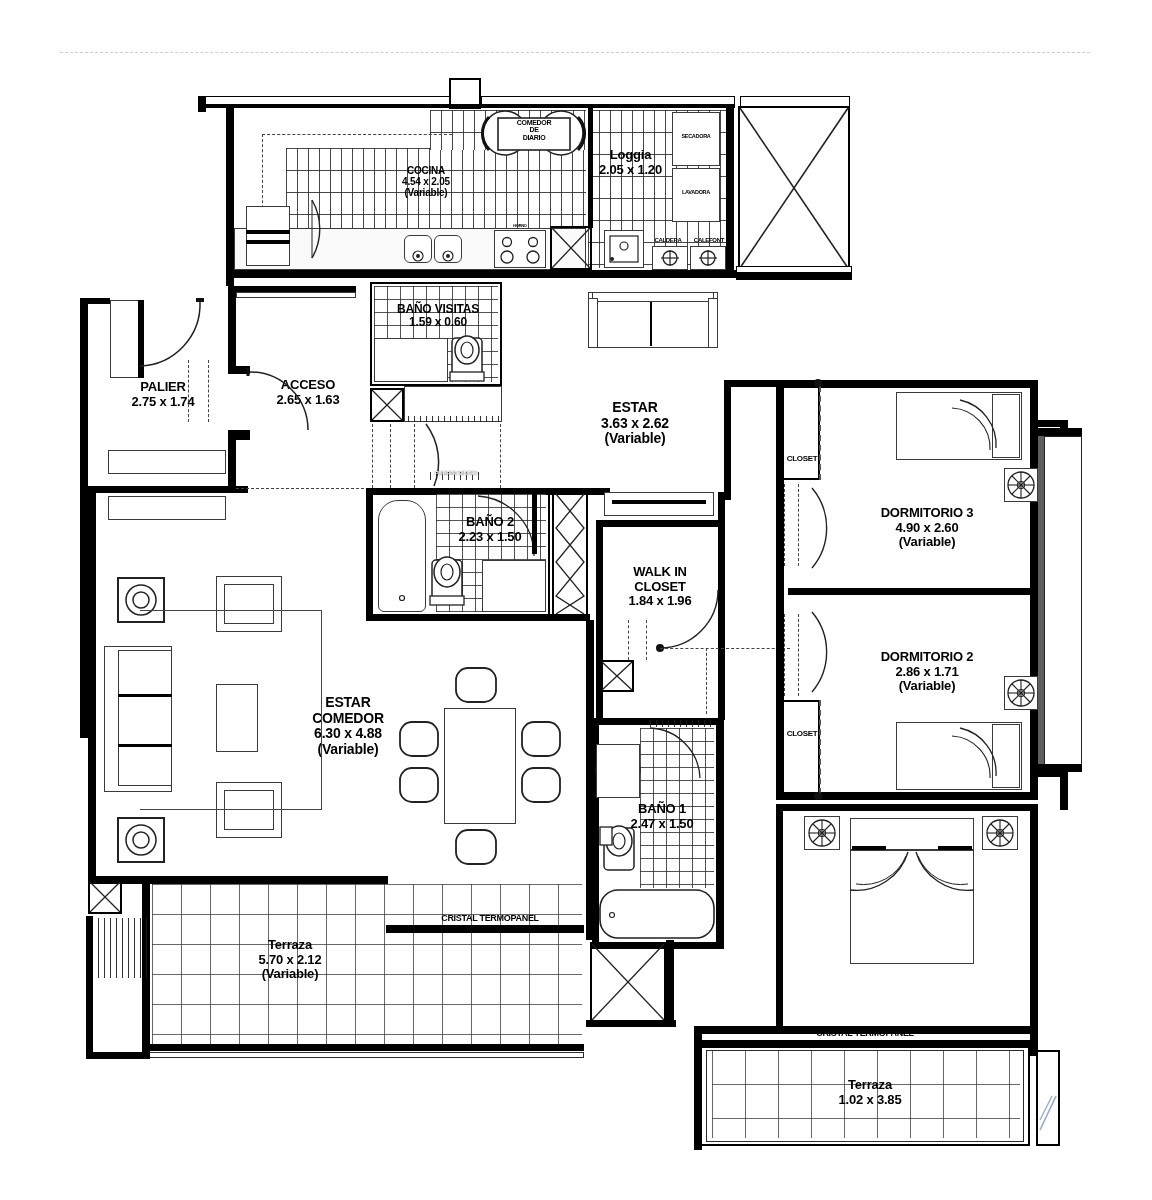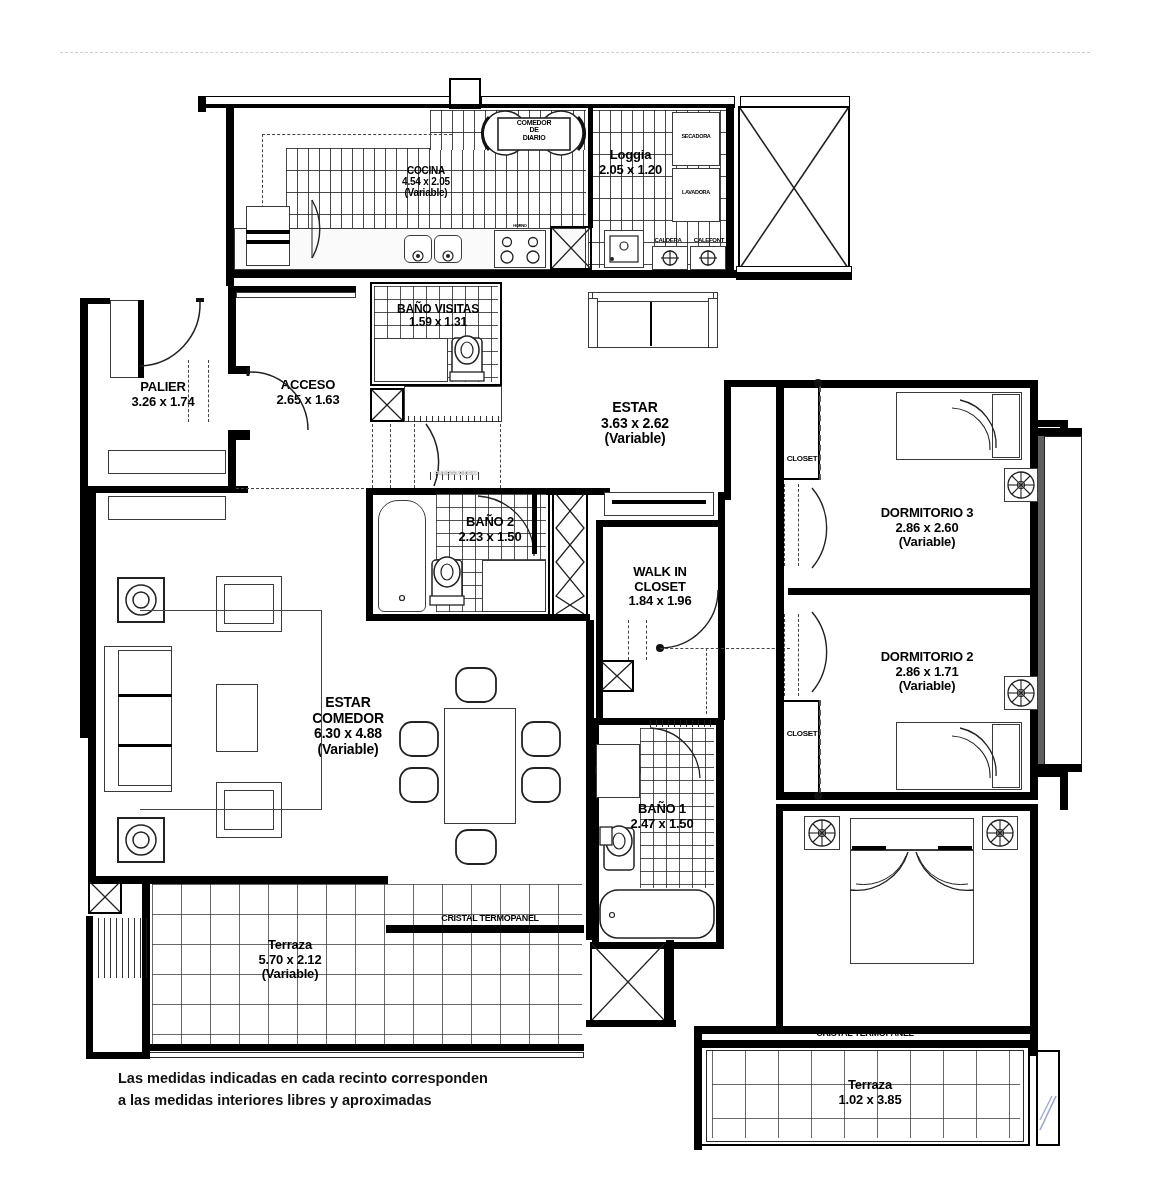--- a/index.html
+++ b/index.html
@@ -162,21 +162,21 @@
     <line x1="552" y1="228" x2="590" y2="268" stroke="#222" stroke-width="1.3"></line>
     <line x1="590" y1="228" x2="552" y2="268" stroke="#222" stroke-width="1.3"></line>
   </svg>
 
   <div class="w" style="left:226px;top:270px;width:510px;height:8px;"></div>
   <div class="w" style="left:736px;top:272px;width:116px;height:8px;"></div>
 
   <div class="thin2" style="left:370px;top:282px;width:132px;height:104px;"></div>
   <div class="tileB" style="left:374px;top:286px;width:124px;height:96px;"></div>
   <div class="lbl" style="left:370px;top:303px;width:136px;font-size:12px;">BAÑO VISITAS
-1.59 x 1.31</div>
+1.59 x 0.60</div>
   <svg class="svgl">
     <ellipse cx="409" cy="360" rx="22" ry="17" fill="#fff" stroke="#222" stroke-width="1.5"></ellipse>
     <circle cx="409" cy="358" r="3" fill="none" stroke="#222" stroke-width="1"></circle>
     <circle cx="419" cy="370" r="2" fill="#222"></circle>
     <rect x="452" y="338" width="30" height="42" rx="4" fill="#fff" stroke="#222" stroke-width="1.5"></rect>
     <ellipse cx="467" cy="350" rx="12" ry="14" fill="#fff" stroke="#222" stroke-width="1.5"></ellipse>
     <ellipse cx="467" cy="350" rx="6" ry="8" fill="none" stroke="#222" stroke-width="1.2"></ellipse>
     <rect x="450" y="372" width="34" height="9" fill="#fff" stroke="#222" stroke-width="1.3"></rect>
   </svg>
 
@@ -193,21 +193,21 @@
   <div class="w" style="left:80px;top:298px;width:8px;height:440px;"></div>
   <div class="w" style="left:80px;top:298px;width:30px;height:6px;"></div>
   <div class="fill" style="left:110px;top:300px;width:32px;height:78px;"></div>
   <div class="w" style="left:138px;top:300px;width:6px;height:78px;"></div>
 
   <svg class="svgl">
     <path d="M 200 302 A 62 62 0 0 1 140 366" fill="none" stroke="#222" stroke-width="1.5"></path>
     <line x1="196" y1="300" x2="204" y2="300" stroke="#111" stroke-width="4"></line>
   </svg>
   <div class="lbl" style="left:108px;top:380px;width:110px;font-size:13px;">PALIER
-3.26 x 1.74</div>
+2.75 x 1.74</div>
 
   <div class="w" style="left:228px;top:286px;width:8px;height:86px;"></div>
   <div class="w" style="left:236px;top:286px;width:120px;height:6px;"></div>
   <div class="w" style="left:350px;top:286px;width:6px;height:8px;"></div>
   <div class="fill" style="left:236px;top:292px;width:120px;height:6px;background:#fff;"></div>
 
   <div class="w" style="left:228px;top:366px;width:22px;height:8px;"></div>
   <div class="dashv" style="left:188px;top:360px;height:62px;"></div>
   <div class="dashv" style="left:208px;top:360px;height:62px;"></div>
 
@@ -370,21 +370,21 @@
   <div class="w" style="left:1030px;top:380px;width:8px;height:420px;"></div>
   <div class="w" style="left:776px;top:792px;width:262px;height:8px;"></div>
   <div class="w" style="left:788px;top:588px;width:250px;height:7px;"></div>
 
   <div class="glassband" style="left:1038px;top:436px;width:6px;height:332px;"></div>
   <div class="thin" style="left:1044px;top:436px;width:38px;height:332px;border:1px solid #222;"></div>
   <div class="w" style="left:1030px;top:428px;width:52px;height:8px;"></div>
   <div class="w" style="left:1030px;top:764px;width:52px;height:8px;"></div>
 
   <div class="lbl" style="left:852px;top:506px;width:150px;font-size:13px;">DORMITORIO 3
-2.86 x 2.60
+4.90 x 2.60
 (Variable)</div>
   <div class="fill" style="left:896px;top:392px;width:126px;height:68px;"></div>
   <div class="fill" style="left:992px;top:394px;width:28px;height:64px;"></div>
   <svg class="svgl">
     <path d="M 960 400 A 46 46 0 0 1 996 448" fill="none" stroke="#222" stroke-width="1.3"></path>
     <path d="M 952 408 A 40 40 0 0 1 990 450" fill="none" stroke="#222" stroke-width="1.1"></path>
   </svg>
   <div class="fill" style="left:1004px;top:468px;width:34px;height:34px;"></div>
   <svg class="svgl">
     <circle cx="1021" cy="485" r="13" fill="none" stroke="#222" stroke-width="1.3"></circle>
@@ -517,16 +517,14 @@
   <svg class="svgl">
     <line x1="1040" y1="1130" x2="1056" y2="1096" stroke="#9aa7c9" stroke-width="1.6"></line>
     <line x1="1040" y1="1120" x2="1052" y2="1096" stroke="#9aa7c9" stroke-width="1.2"></line>
   </svg>
 
   <div class="w" style="left:1038px;top:770px;width:30px;height:7px;"></div>
   <div class="w" style="left:1060px;top:770px;width:8px;height:40px;"></div>
   <div class="w" style="left:1038px;top:420px;width:30px;height:7px;"></div>
   <div class="w" style="left:1060px;top:420px;width:8px;height:14px;"></div>
 
-  <div class="note" style="left:118px;top:1068px;width:520px;font-size:14.5px;">Las medidas indicadas en cada recinto corresponden
-a las medidas interiores libres y aproximadas</div>
 
 </div>
 
 </body></html>

